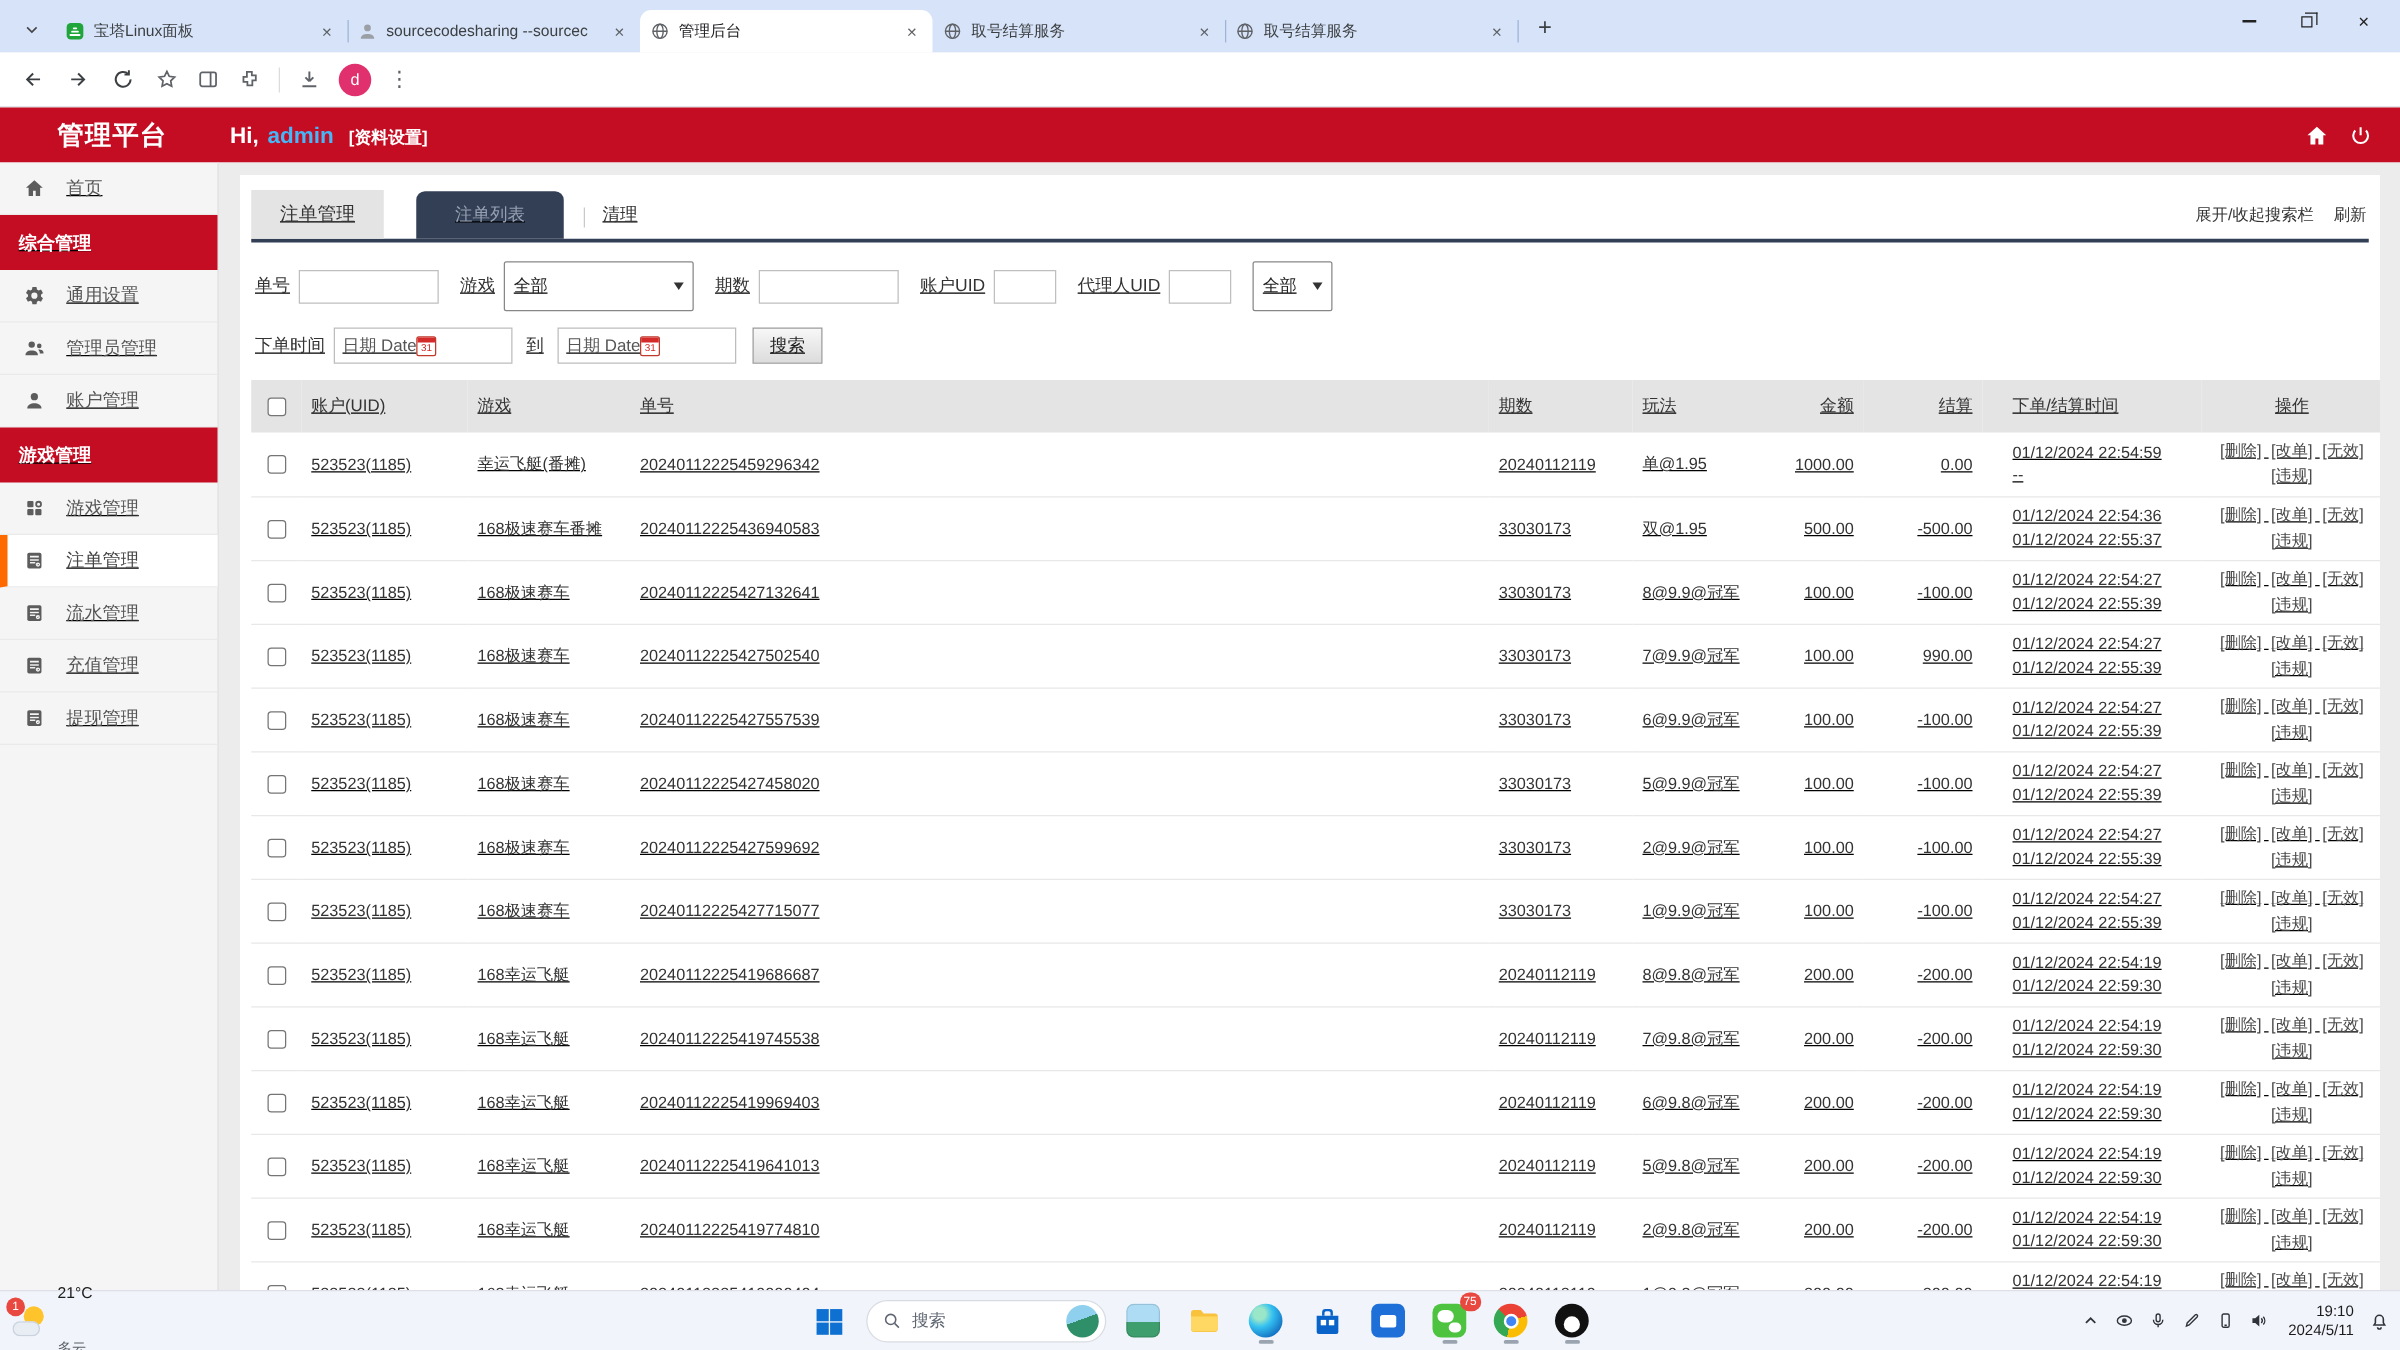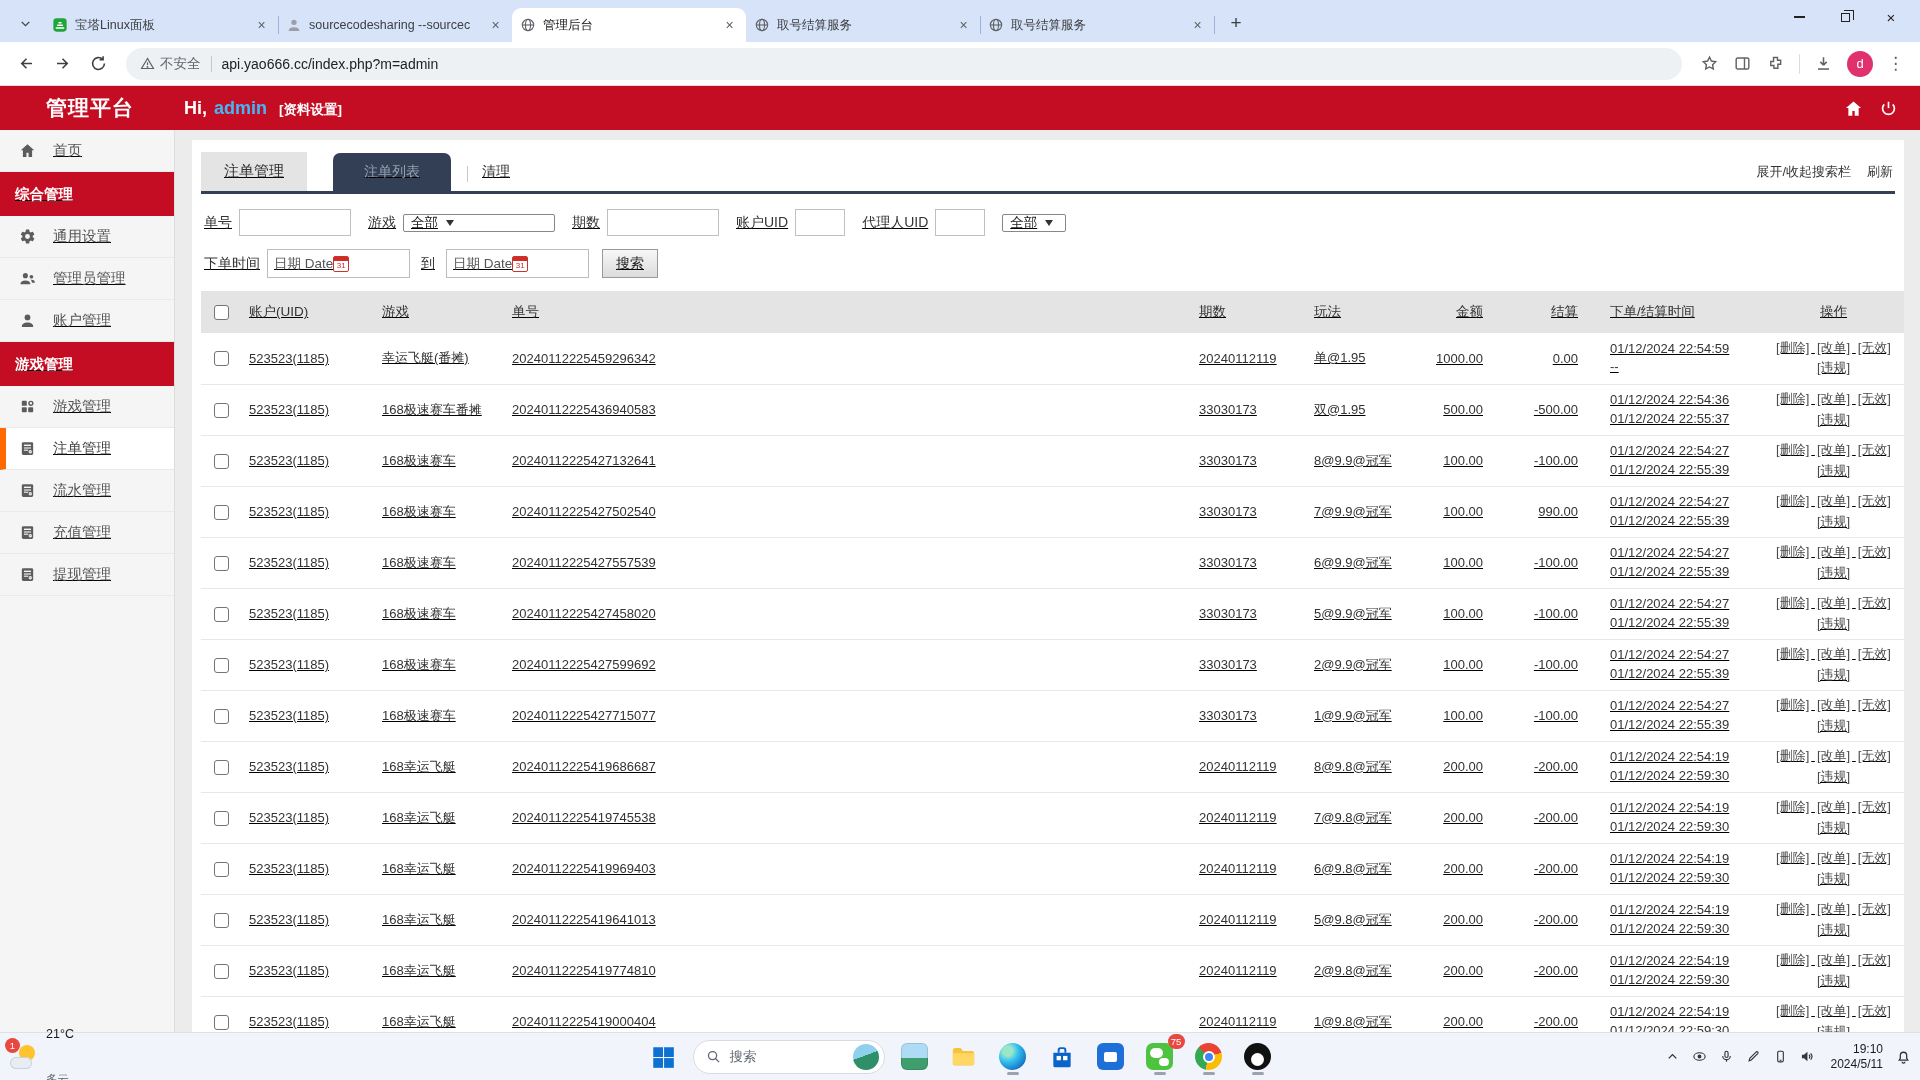--- a/index.html
+++ b/index.html
@@ -66,21 +66,21 @@
   .plain-tab { color:#333; font-size:14px; padding:10px 10px; }
   .tabs-right { position:absolute; right:2px; bottom:10px; display:flex; gap:16px; font-size:13px; color:#333; }
 
   
   .filters { padding:15px 3px 0 3px; font-size:14px; color:#333; }
   .f-row { display:flex; align-items:center; margin-bottom:13px; }
   .f-row label { margin-right:7px; }
   .f-group { display:flex; align-items:center; margin-right:17px; }
   .txt { height:27px; border:1px solid #bfbfbf; background:#fff; width:112px; padding:0 5px; font-size:13px; }
   .txt.small { width:50px; }
-  .selectbox { height:18px; border:1px solid #878787; border-radius:2px; background:#fff; display:flex; align-items:center; justify-content:flex-start; padding:0 7px; width:152px; font-size:13.5px; color:#222; }
+  .selectbox { height:40px; border:1px solid #878787; border-radius:2px; background:#fff; display:flex; align-items:center; justify-content:space-between; padding:0 7px; width:152px; font-size:13.5px; color:#222; }
   .selectbox.small { width:64px; }
   .selectbox .arrow { width:0; height:0; border-left:4.5px solid transparent; border-right:4.5px solid transparent; border-top:6px solid #333; margin-left:8px; }
   .datebox { width:143px; height:29px; border:1px solid #bdbdbd; display:flex; align-items:center; justify-content:flex-start; padding:0 6px; color:#555; font-size:13.5px; background:#fff; }
   .cal { width:16px; height:16px; border:1px solid #c0392b; border-radius:2px; background:#fff; position:relative; }
   .cal::before { content:""; position:absolute; top:0; left:0; right:0; height:4px; background:#d42a2a; }
   .cal::after { content:"31"; position:absolute; bottom:0; left:0; right:0; text-align:center; font-size:8px; color:#d42a2a; line-height:11px; }
   .to-label { margin:0 11px; }
   .search-btn { height:29px; padding:0 13px; margin-left:13px; border:1px solid #9a9a9a; background:linear-gradient(#f7f7f7,#dcdcdc); font-size:14px; color:#222; font-family:inherit; }
 
   
@@ -216,32 +216,20 @@
       <svg viewBox="0 0 24 24" fill="none" stroke="#3c4043" stroke-width="2">
         <path d="M5 12h13m-6-6l6 6-6 6"></path>
       </svg>
     </div>
   <div class="nav-btn">
       <svg viewBox="0 0 24 24" fill="none" stroke="#3c4043" stroke-width="2">
         <path d="M19.5 12a7.5 7.5 0 1 1-2.2-5.3"></path>
         <path d="M17.8 2.8v4.4h-4.4"></path>
       </svg>
     </div>
-  <div class="omnibox">
-    <span class="sec">
-      <svg viewBox="0 0 24 24" fill="none" stroke="#5f6368" stroke-width="1.9">
-          <path d="M12 4L2.5 20h19z"></path>
-          <path d="M12 10v4.5"></path>
-          <circle cx="12" cy="17.4" r="0.6" fill="#5f6368"></circle>
-        </svg>
-      <span>不安全</span>
-    </span>
-    <span class="divider"></span>
-    <span class="url">api.yao666.cc/index.php?m=admin</span>
-  </div>
   <div class="tb-right">
     <svg viewBox="0 0 24 24" fill="none" stroke="#5f6368" stroke-width="1.8">
         <path d="M12 4l2.4 4.9 5.4.8-3.9 3.8.9 5.4-4.8-2.5-4.8 2.5.9-5.4L4.2 9.7l5.4-.8z"></path>
       </svg>
     <svg viewBox="0 0 24 24" fill="none" stroke="#5f6368" stroke-width="1.8">
         <rect x="4" y="5" width="16" height="14" rx="2"></rect>
         <path d="M14.5 5v14"></path>
       </svg>
     <svg viewBox="0 0 24 24" fill="none" stroke="#5f6368" stroke-width="1.8">
         <path d="M9.5 4.5h5v3.5h4v5h-3.5v5h-5v-3.5h-4v-5h3.5z"></path>

